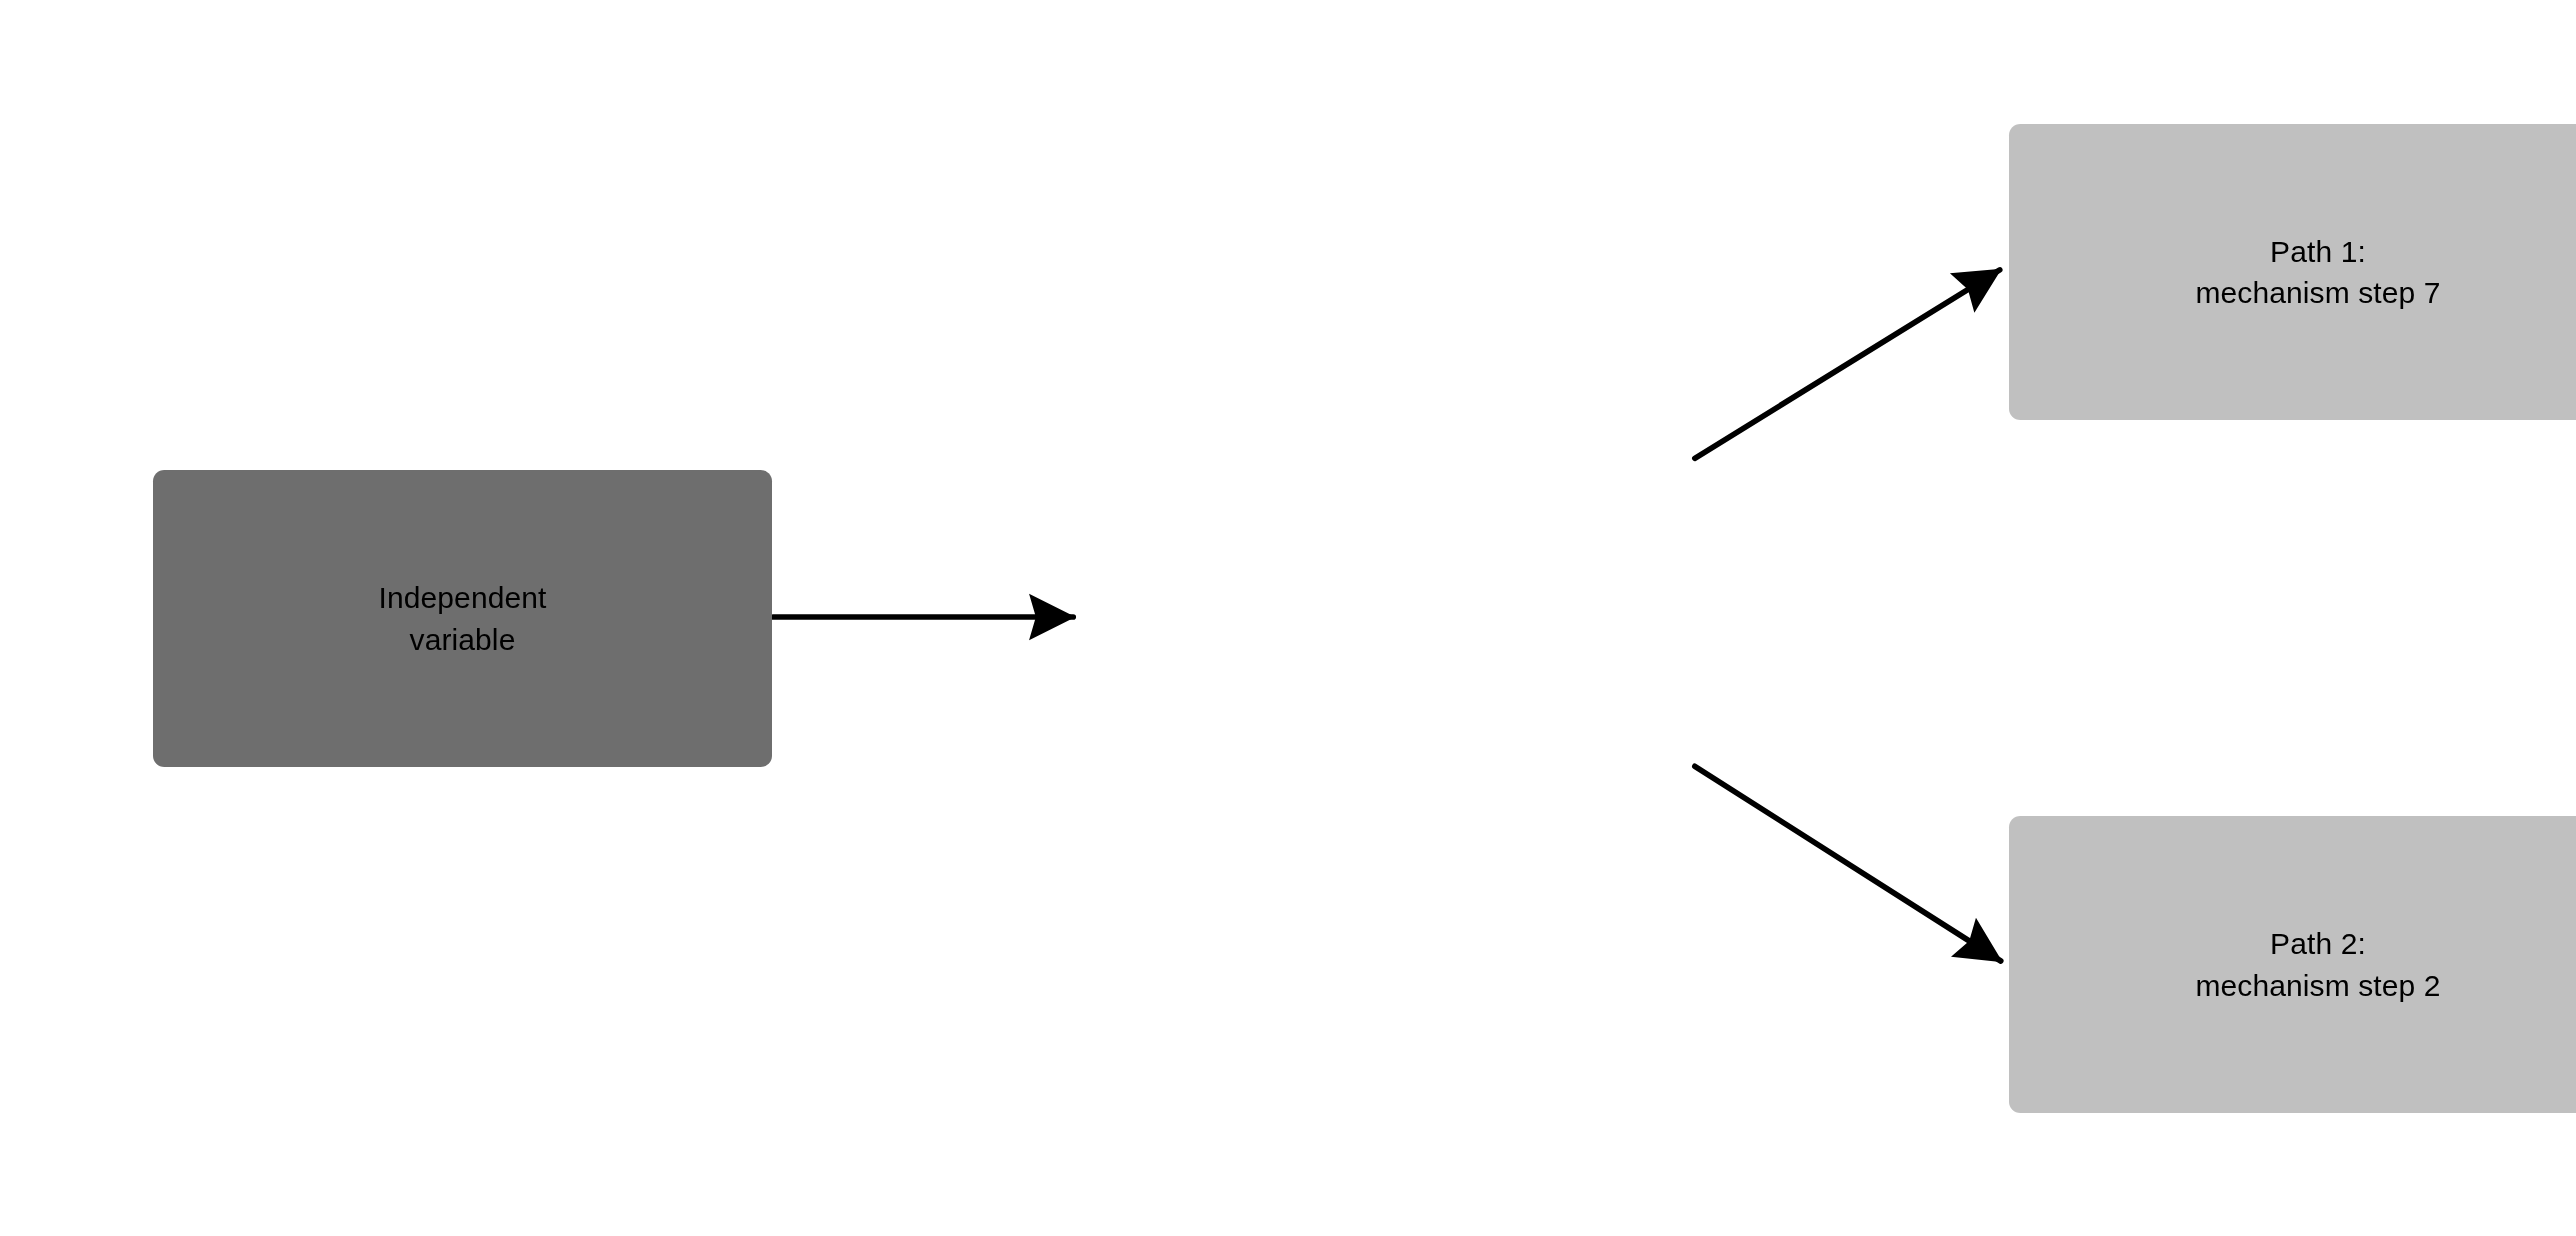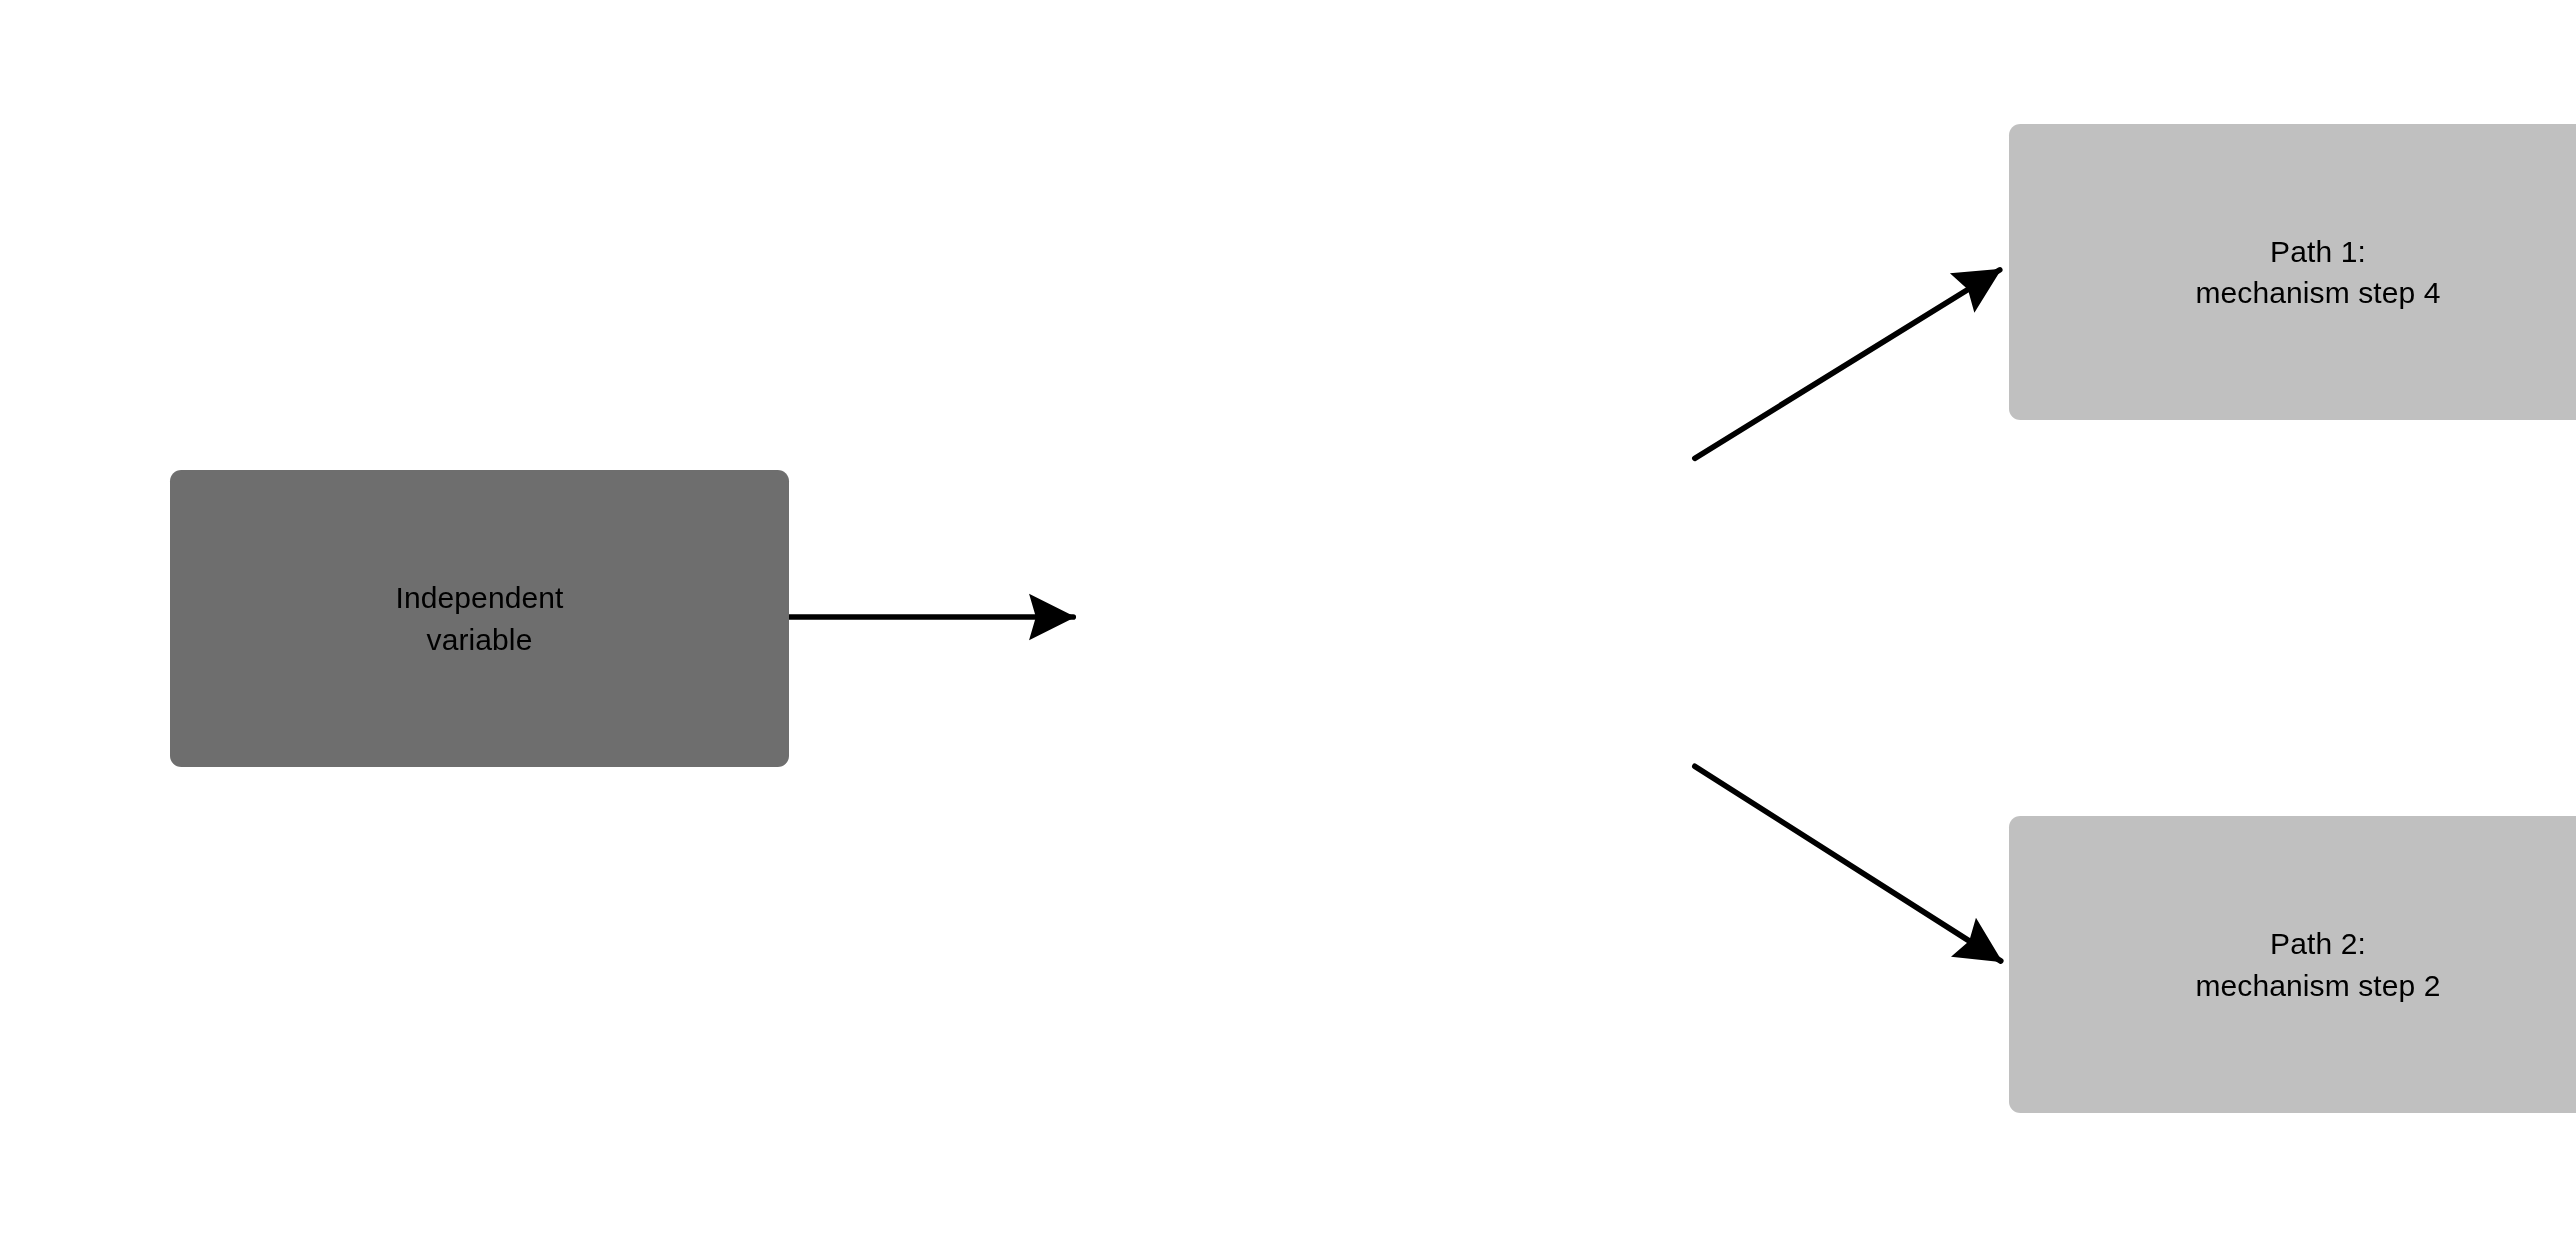--- a/index.html
+++ b/index.html
@@ -39,21 +39,21 @@
     line-height: 1.38;
     letter-spacing: 0.1px;
     white-space: pre-line;
     padding: 5.2px 12.4px;
   }
   .node-label {
     display: block;
     white-space: pre-line;
   }
   
-  #node-independent-variable { left: 170px;  top: 470px;  width: 619px; height: 297px; }
+  #node-independent-variable { left: 153px;  top: 470px;  width: 619px; height: 297px; }
   #node-shared-mechanism     { left: 1082px; top: 469px;  width: 618px; height: 298px; }
   #node-path-1               { left: 2009px; top: 124px;  width: 618px; height: 296px; }
   #node-path-2               { left: 2009px; top: 816px; width: 618px; height: 297px; }
 </style>
 </head>
 <body>
 
 <div id="canvas">
 
   <svg id="edge-layer" viewBox="0 0 7200 2400" width="3709" height="1236" xmlns="http://www.w3.org/2000/svg">
@@ -85,21 +85,21 @@
   </svg>
 
   <div class="node" id="node-independent-variable" style="background:#6e6e6e;">
     <span class="node-label">Independent
 variable</span>
   </div>
 
 
   <div class="node" id="node-path-1" style="background:#c0c0c0;">
     <span class="node-label">Path 1:
-mechanism step 4</span>
+mechanism step 7</span>
   </div>
 
   <div class="node" id="node-path-2" style="background:#c0c0c0;">
     <span class="node-label">Path 2:
 mechanism step 2</span>
   </div>
 
 </div>
 
 

